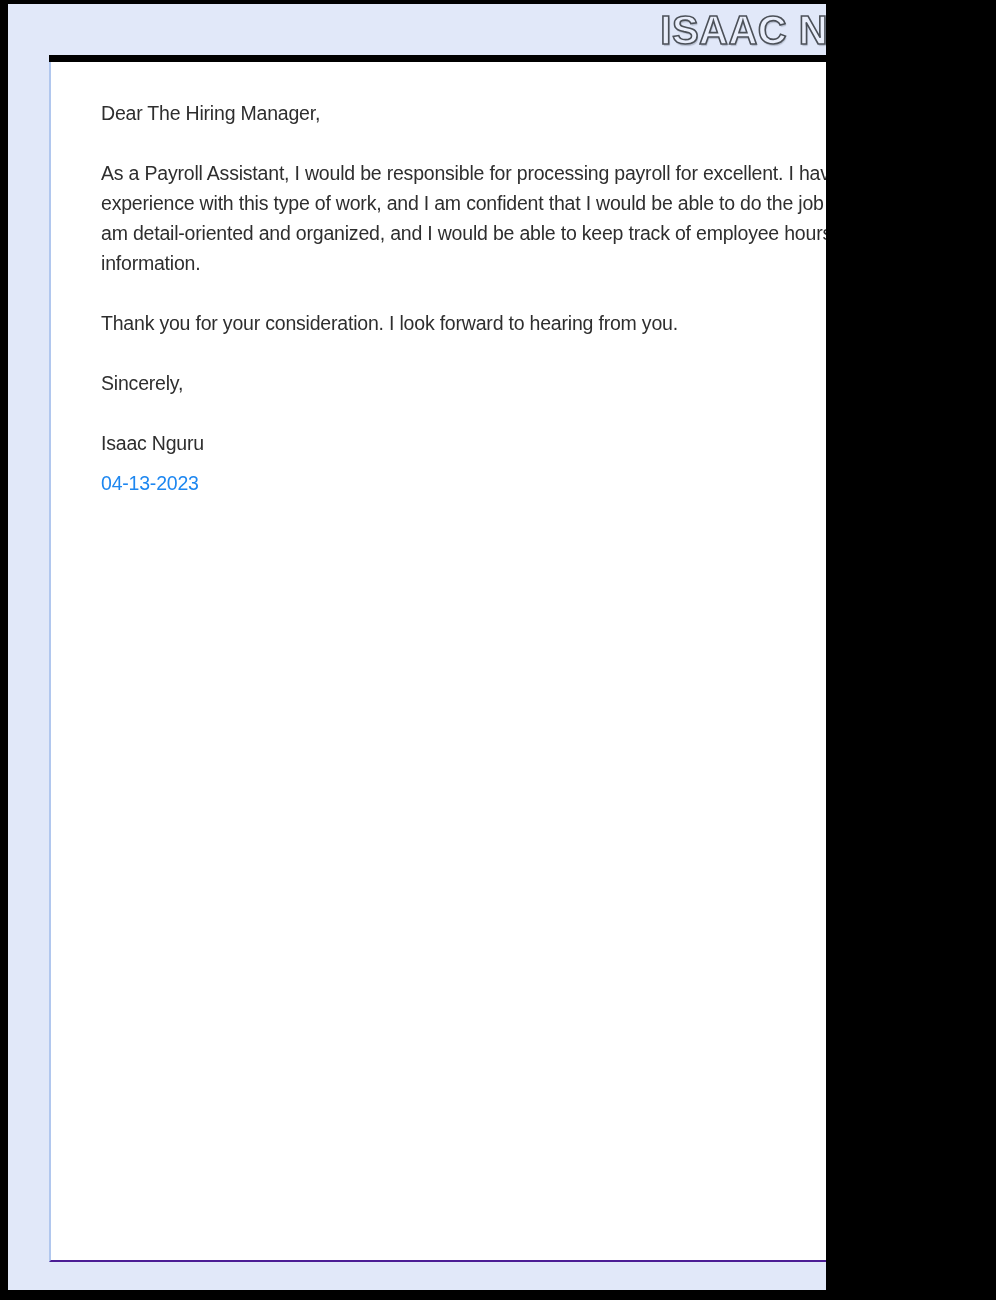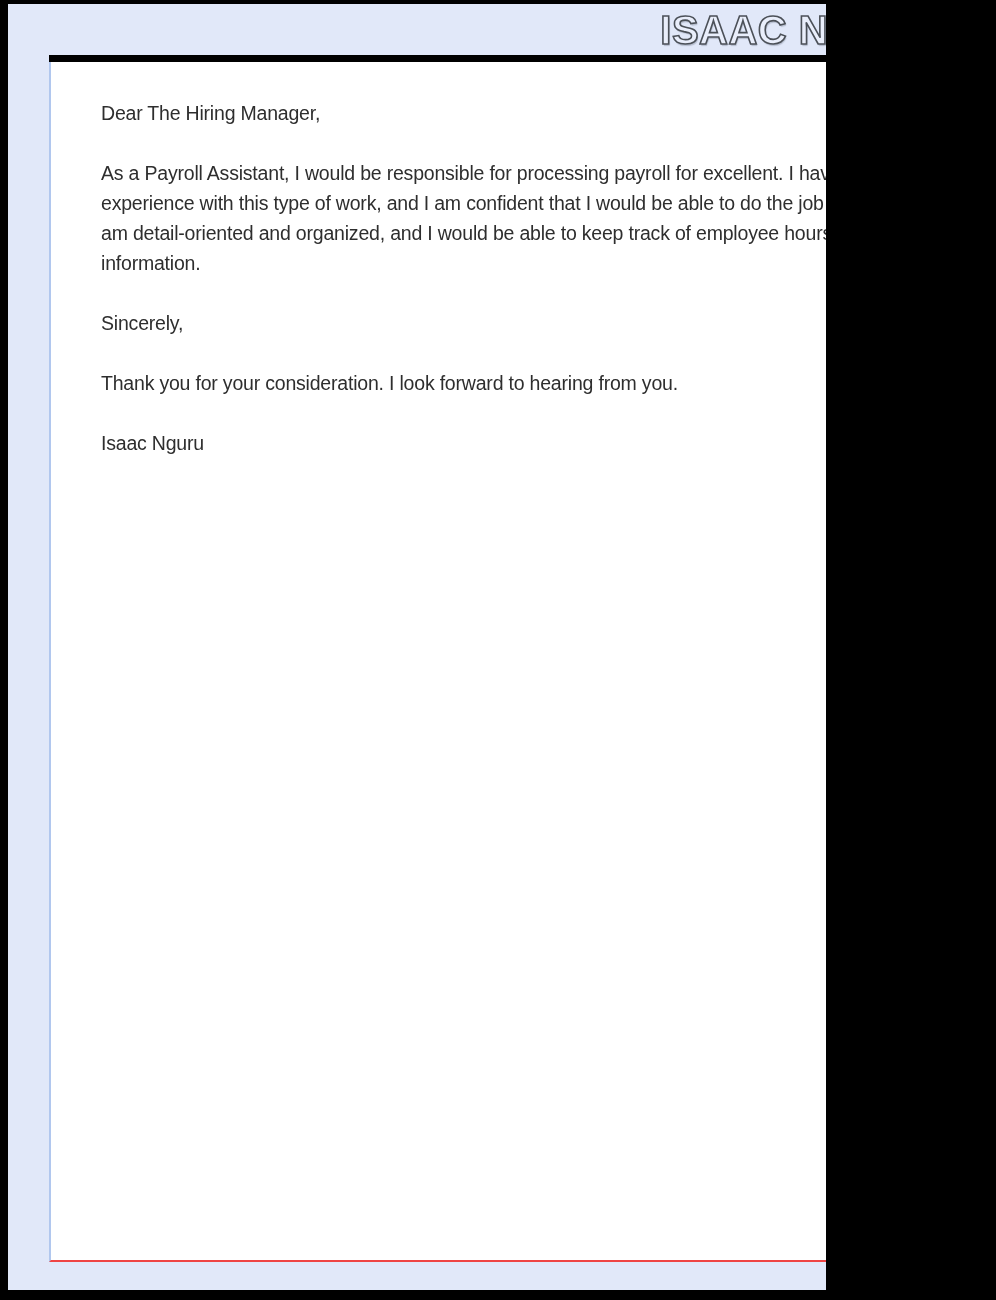--- a/index.html
+++ b/index.html
@@ -48,21 +48,21 @@
   .top-bar {
     height: 7px;
     background: #000;
   }
   .page {
     position: relative;
     height: 1200px;
     background: #ffffff;
     border-left: 2px solid #b1c7ee;
     border-right: 2px solid #b1c7ee;
-    border-bottom: 2px solid #ef4444;
+    border-bottom: 2px solid #4c1d95;
     padding: 36px 50px 0 50px;
   }
   .letter-body {
     font-size: 19.5px;
     line-height: 30px;
     letter-spacing: -0.2px;
     color: #2e2e2e;
   }
   .letter-body p {
     margin: 0 0 30px 0;
@@ -99,26 +99,27 @@
 
       <div class="page">
         <div class="letter-body">
 
           <p>Dear The Hiring Manager,</p>
 
 
           <p>As a Payroll Assistant, I would be responsible for processing payroll for excellent. I have experience with this type of work, and I am confident that I would be able to do the job well. I am detail-oriented and organized, and I would be able to keep track of employee hours and information.</p>
 
 
+          <p>Thank you for your consideration. I look forward to hearing from you.</p>
+
           <p>Sincerely,</p>
-
-          <p>Thank you for your consideration. I look forward to hearing from you.</p>
 
           <p class="signature">Isaac Nguru</p>
 
+          <p class="date-link">04-13-2023</p>
 
         </div>
 
         <div class="footer-brand">Lazyapply.com</div>
       </div>
     </div>
 
   </div>
 </div>
 

